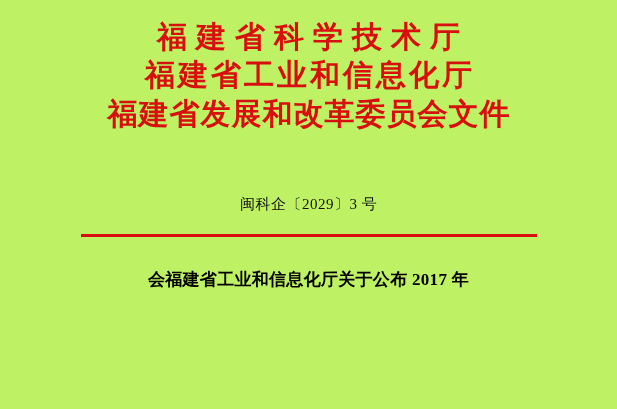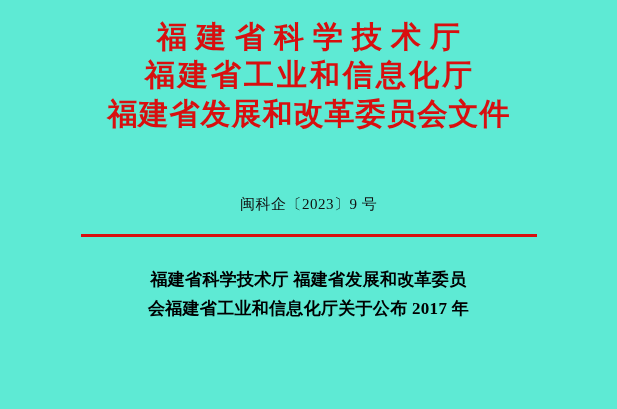--- a/index.html
+++ b/index.html
@@ -11,21 +11,21 @@
     height: 409px;
     background: #ffffff;
     font-family: "Liberation Serif", "DejaVu Serif", serif;
     overflow: hidden;
   }
   .doc {
     position: relative;
     width: 617px;
     height: 409px;
     box-sizing: border-box;
-    background: #5eead4;
+    background: #bef264;
   }
   .masthead {
     padding-top: 18px;
     text-align: center;
     color: #d80f0f;
   }
   .masthead .line {
     font-weight: bold;
     line-height: 1.28;
     white-space: nowrap;
@@ -79,22 +79,21 @@
 <body>
 
 <div class="doc">
 
   <div class="masthead">
     <div class="line line1">福建省科学技术厅</div>
     <div class="line line3">福建省工业和信息化厅</div>
     <div class="line line2">福建省发展和改革委员会文件</div>
   </div>
 
-  <div class="docnum">闽科企〔2023〕9 号</div>
+  <div class="docnum">闽科企〔2029〕3 号</div>
 
   <div class="redrule"></div>
 
   <div class="title">
-    <span class="t-line">福建省科学技术厅  福建省发展和改革委员</span>
     <span class="t-line">会福建省工业和信息化厅关于公布 2017 年</span>
   </div>
 
 </div>
 
 </body></html>

